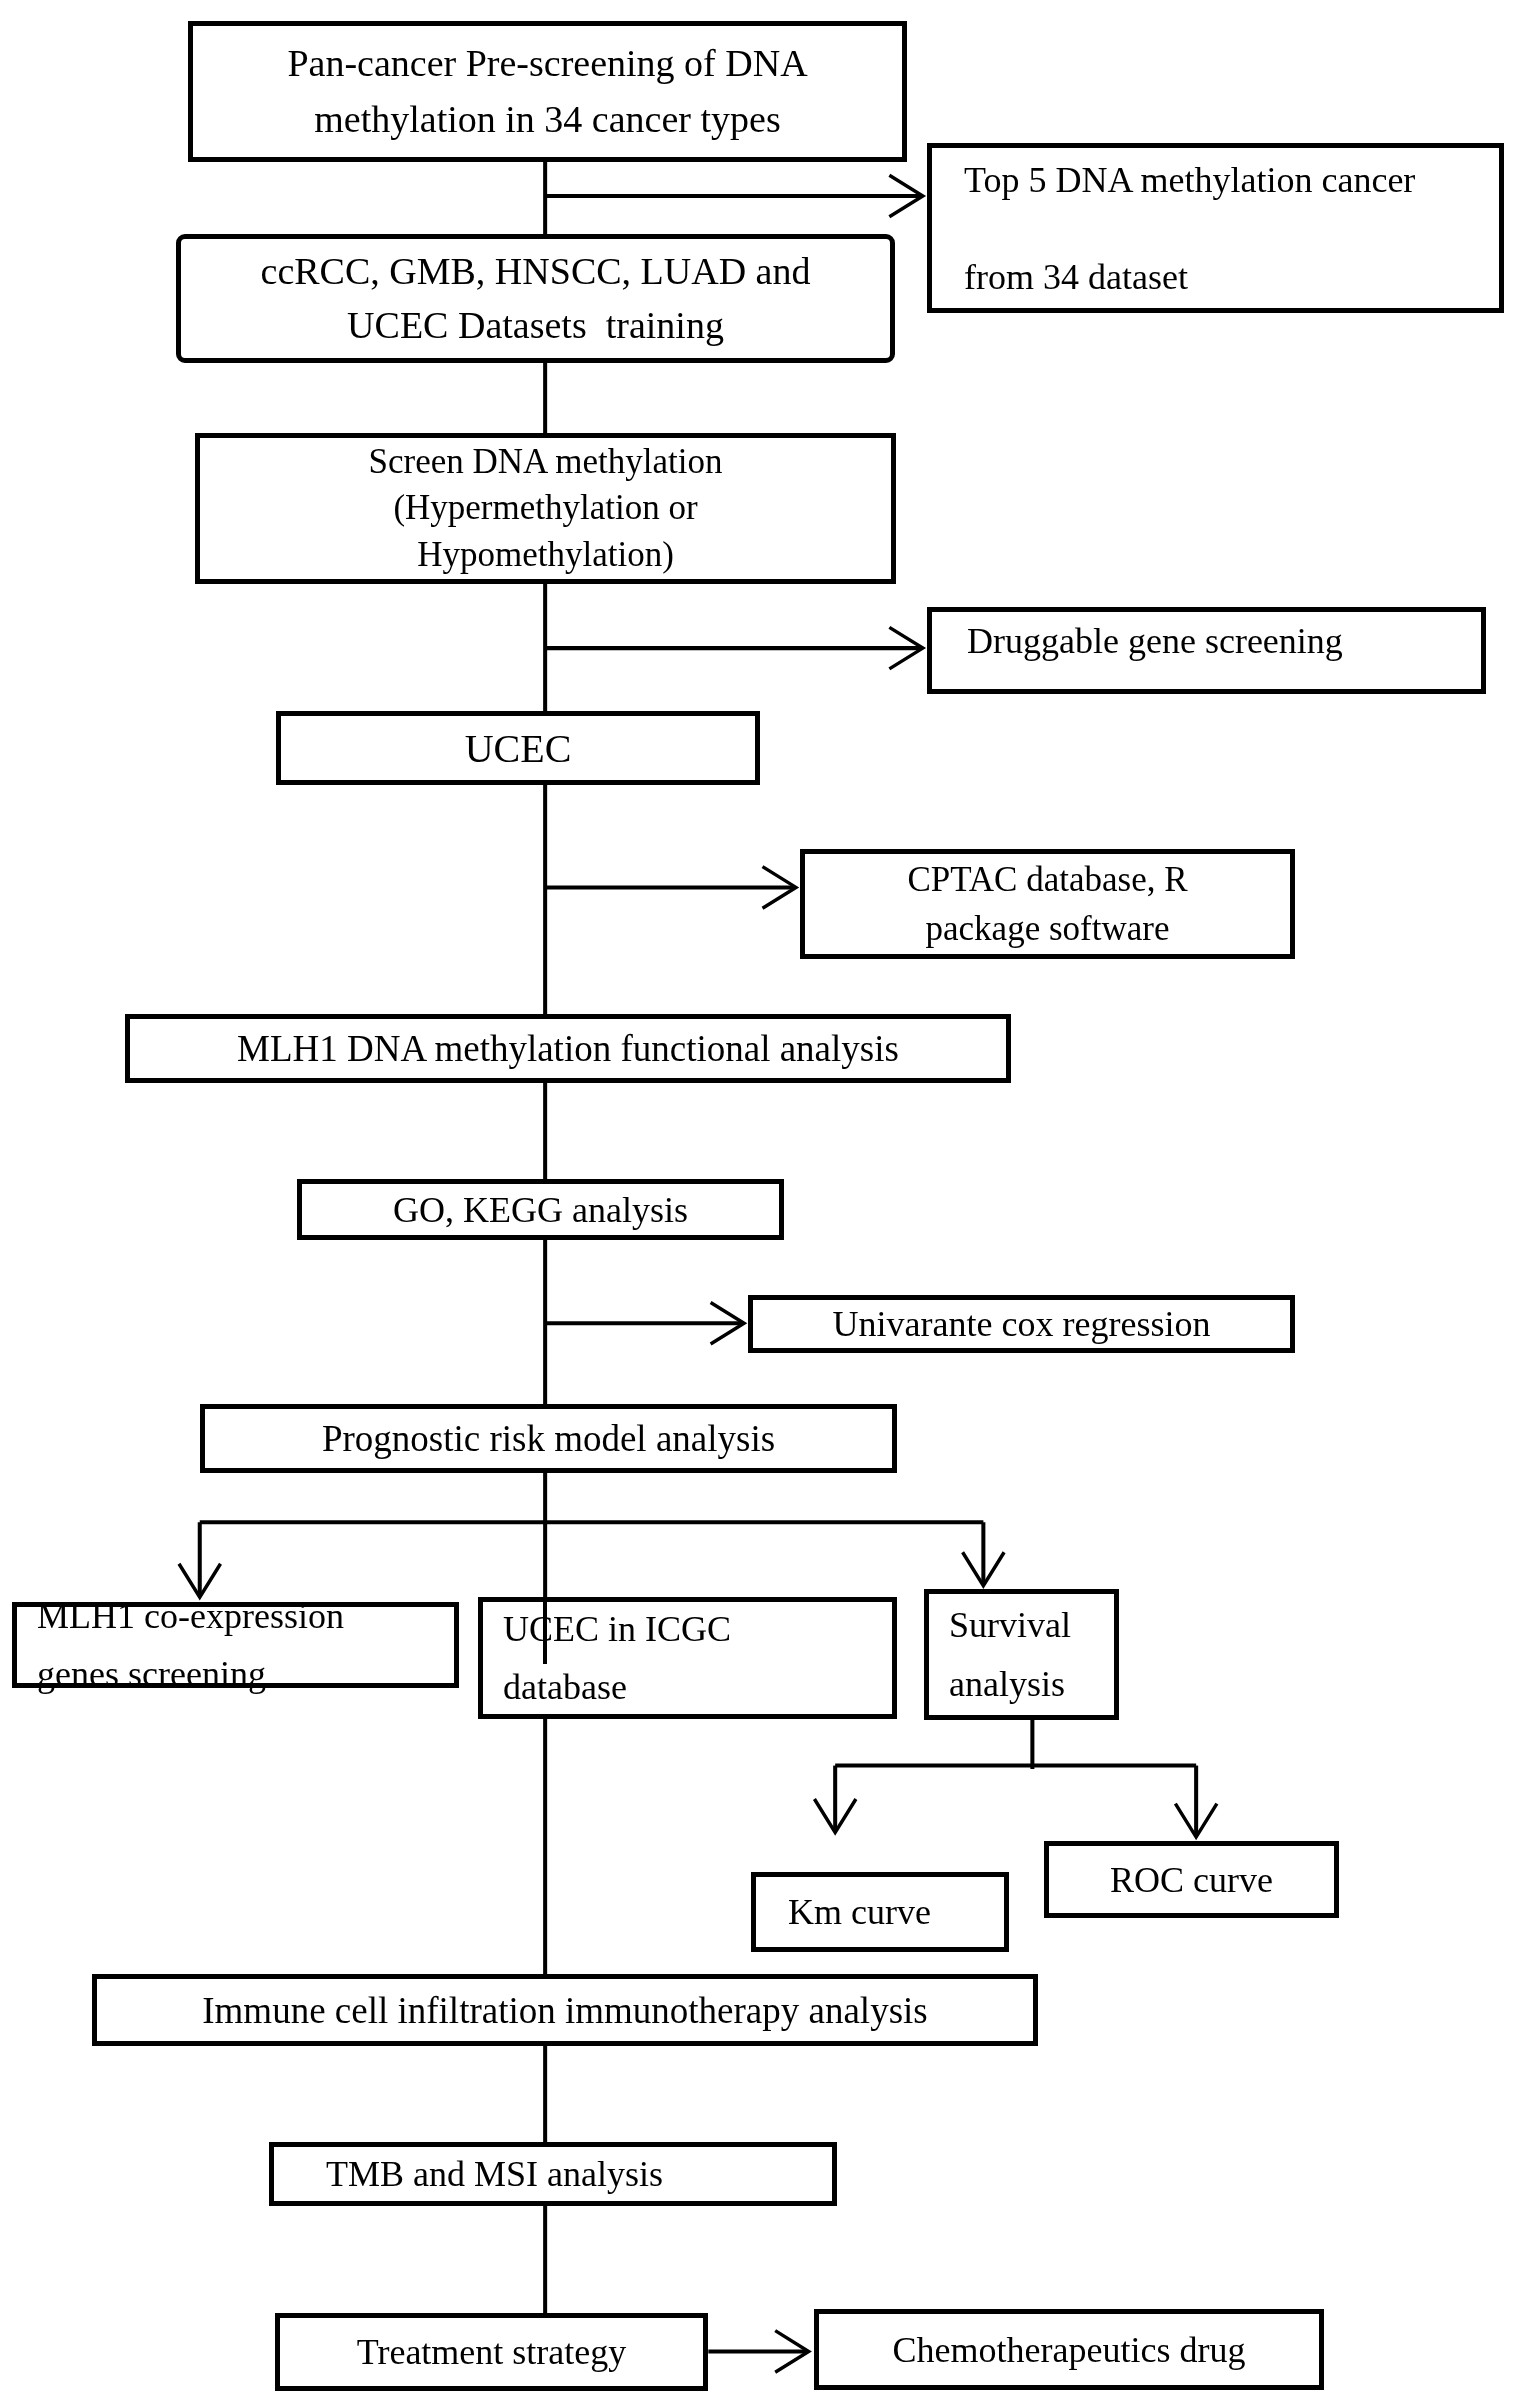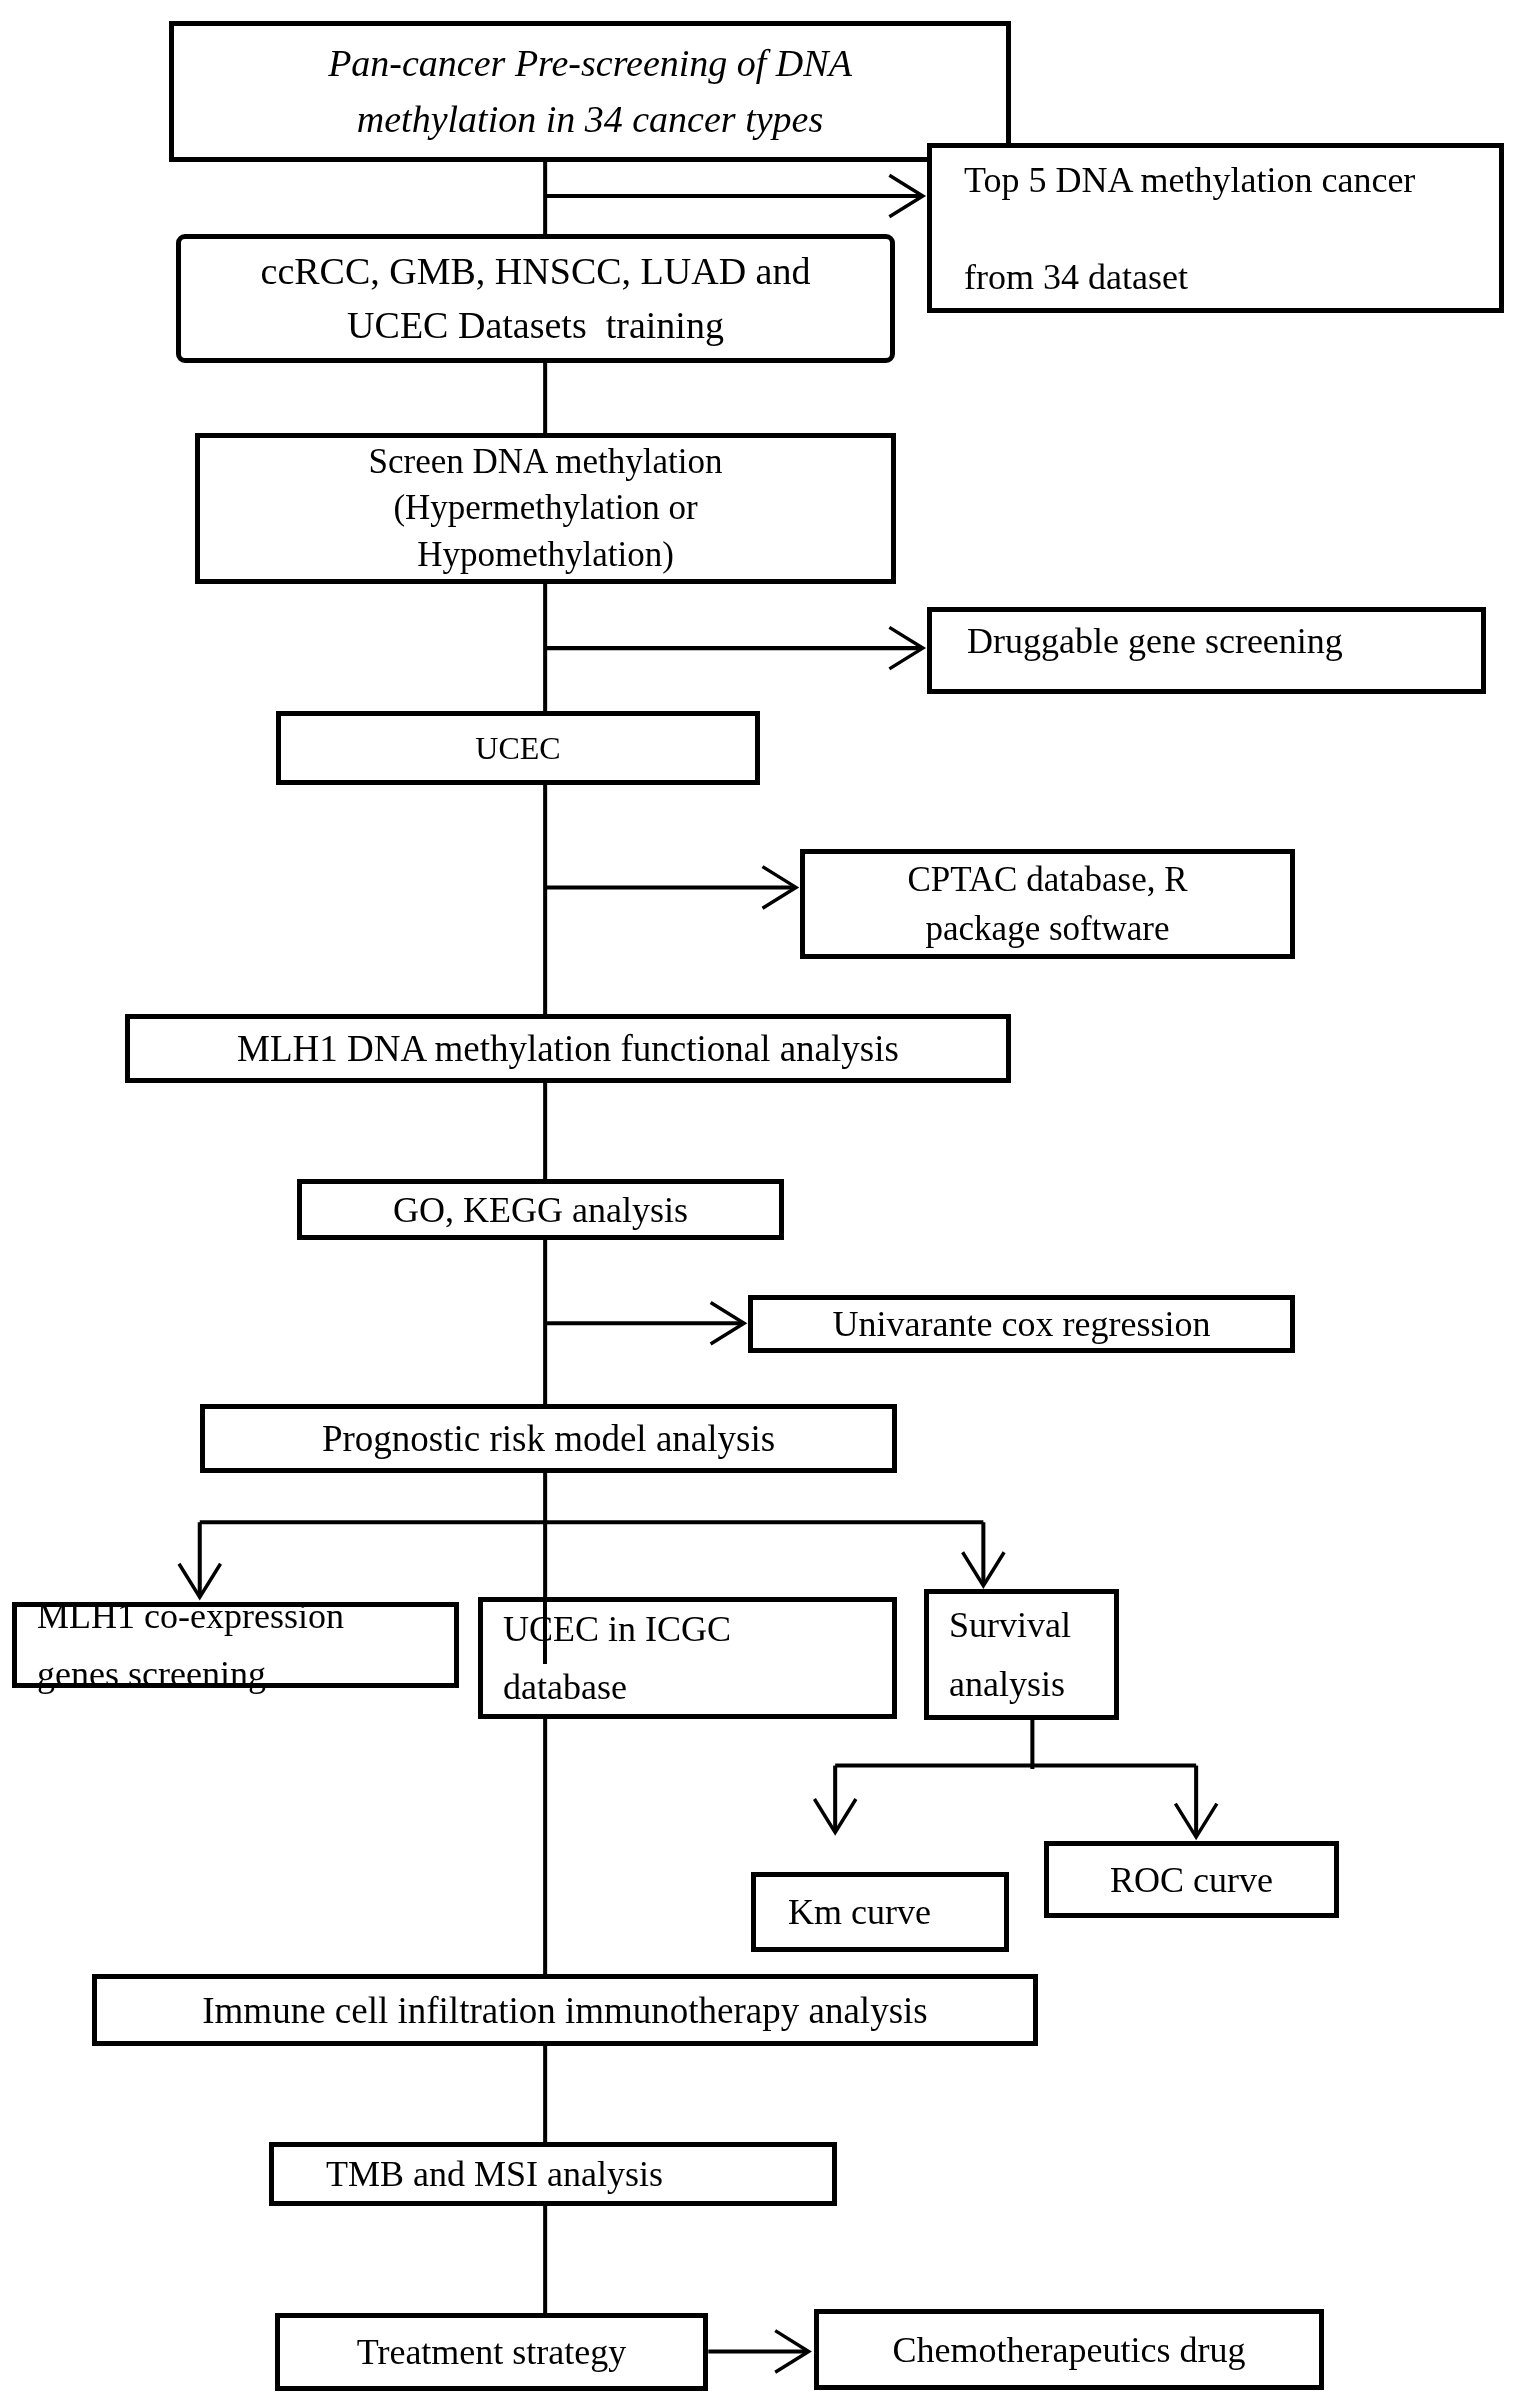--- a/index.html
+++ b/index.html
@@ -25,26 +25,26 @@
     flex-direction:column;
     justify-content:center;
     z-index:2;
   }
   .node .line{display:block;white-space:pre-wrap;}
   .center{align-items:center;text-align:center;}
   .left{align-items:flex-start;text-align:left;}
   .nowrap .line{white-space:nowrap;}
   .passline{position:absolute;background:#000;z-index:3;}
 
-  #n1 {left:169px;  top:21px;   width:842px; height:141px; font-size:38px; line-height:1.45;font-style:italic;}
+  #n1 {left:188px;  top:21px;   width:719px; height:141px; font-size:38px; line-height:1.45;}
   #n2 {left:927px; top:143px;  width:577px; height:170px; font-size:36px; line-height:1.5; padding-left:32px;gap:43px;}
   #n3 {left:176px;  top:234px;  width:719px; height:129px; font-size:38px; line-height:1.4;border-radius:9px;}
   #n4 {left:195px;  top:433px;  width:701px; height:151px; font-size:35px; line-height:1.33;}
   #n5 {left:927px; top:607px; width:559px;  height:87px; font-size:36px; justify-content:flex-start; padding-top:8px; padding-left:35px;}
-  #n6 {left:276px;  top:711px; width:484px;  height:74px; font-size:32px;}
+  #n6 {left:276px;  top:711px; width:484px;  height:74px; font-size:40px;}
   #n7 {left:800px; top:849px; width:495px;  height:110px; font-size:35px; line-height:1.4;}
   #n8 {left:125px;  top:1014px; width:886px; height:69px; font-size:37px;}
   #n9 {left:269px;  top:1179px; width:487px;  height:61px; font-size:36px;margin-left:28px;}
   #n10{left:748px; top:1295px; width:547px;  height:58px; font-size:36px;}
   #n11{left:200px;  top:1404px; width:697px; height:69px; font-size:37px;}
   #n12{left:12px;   top:1602px; width:447px;  height:86px; font-size:36px; line-height:1.62; padding-left:20px;}
   #n13{left:478px;  top:1597px; width:419px;  height:122px; font-size:36px; line-height:1.62; padding-left:20px;}
   #n14{left:924px; top:1589px; width:195px;  height:131px; font-size:36px; line-height:1.62; padding-left:20px;}
   #n15{left:751px; top:1872px; width:258px;  height:80px; font-size:36px; padding-left:32px;}
   #n16{left:1044px; top:1841px; width:295px;  height:77px; font-size:36px;}

